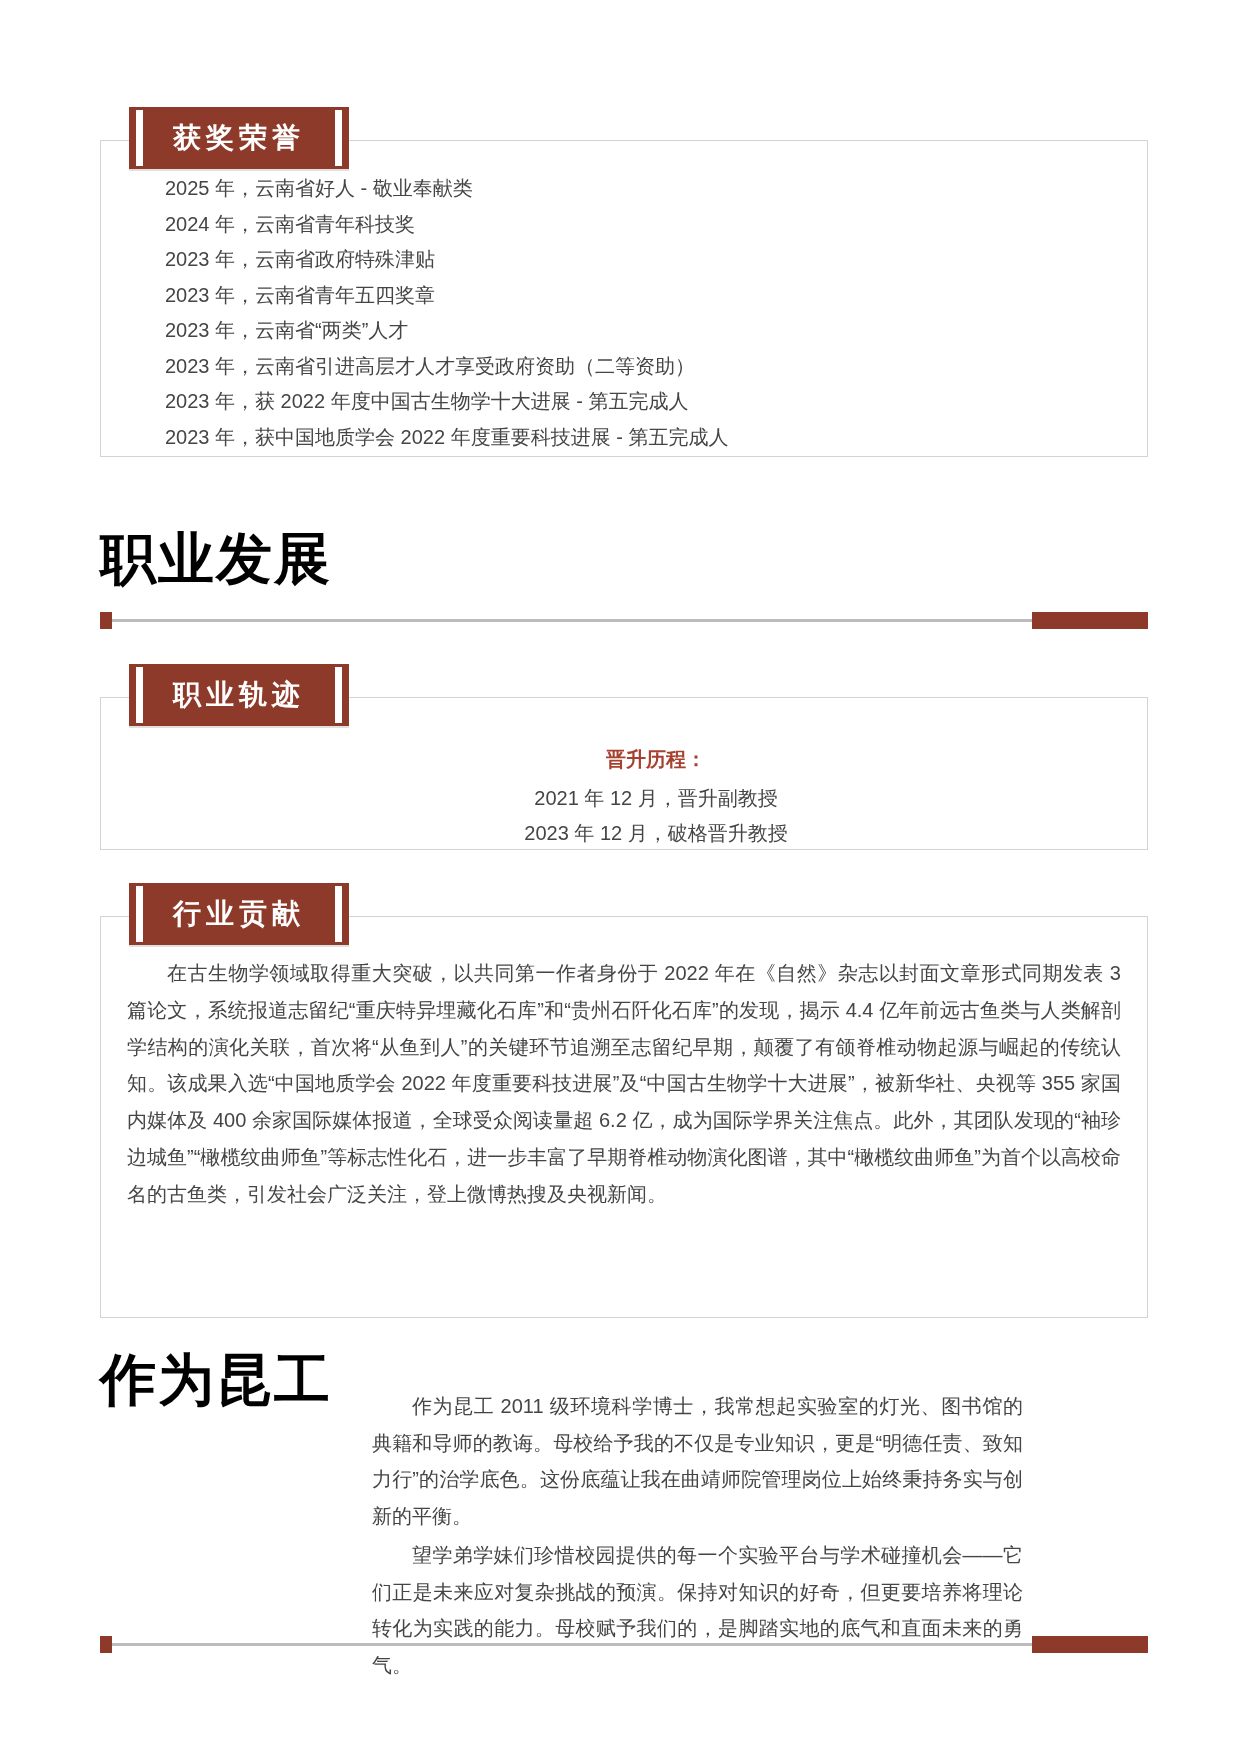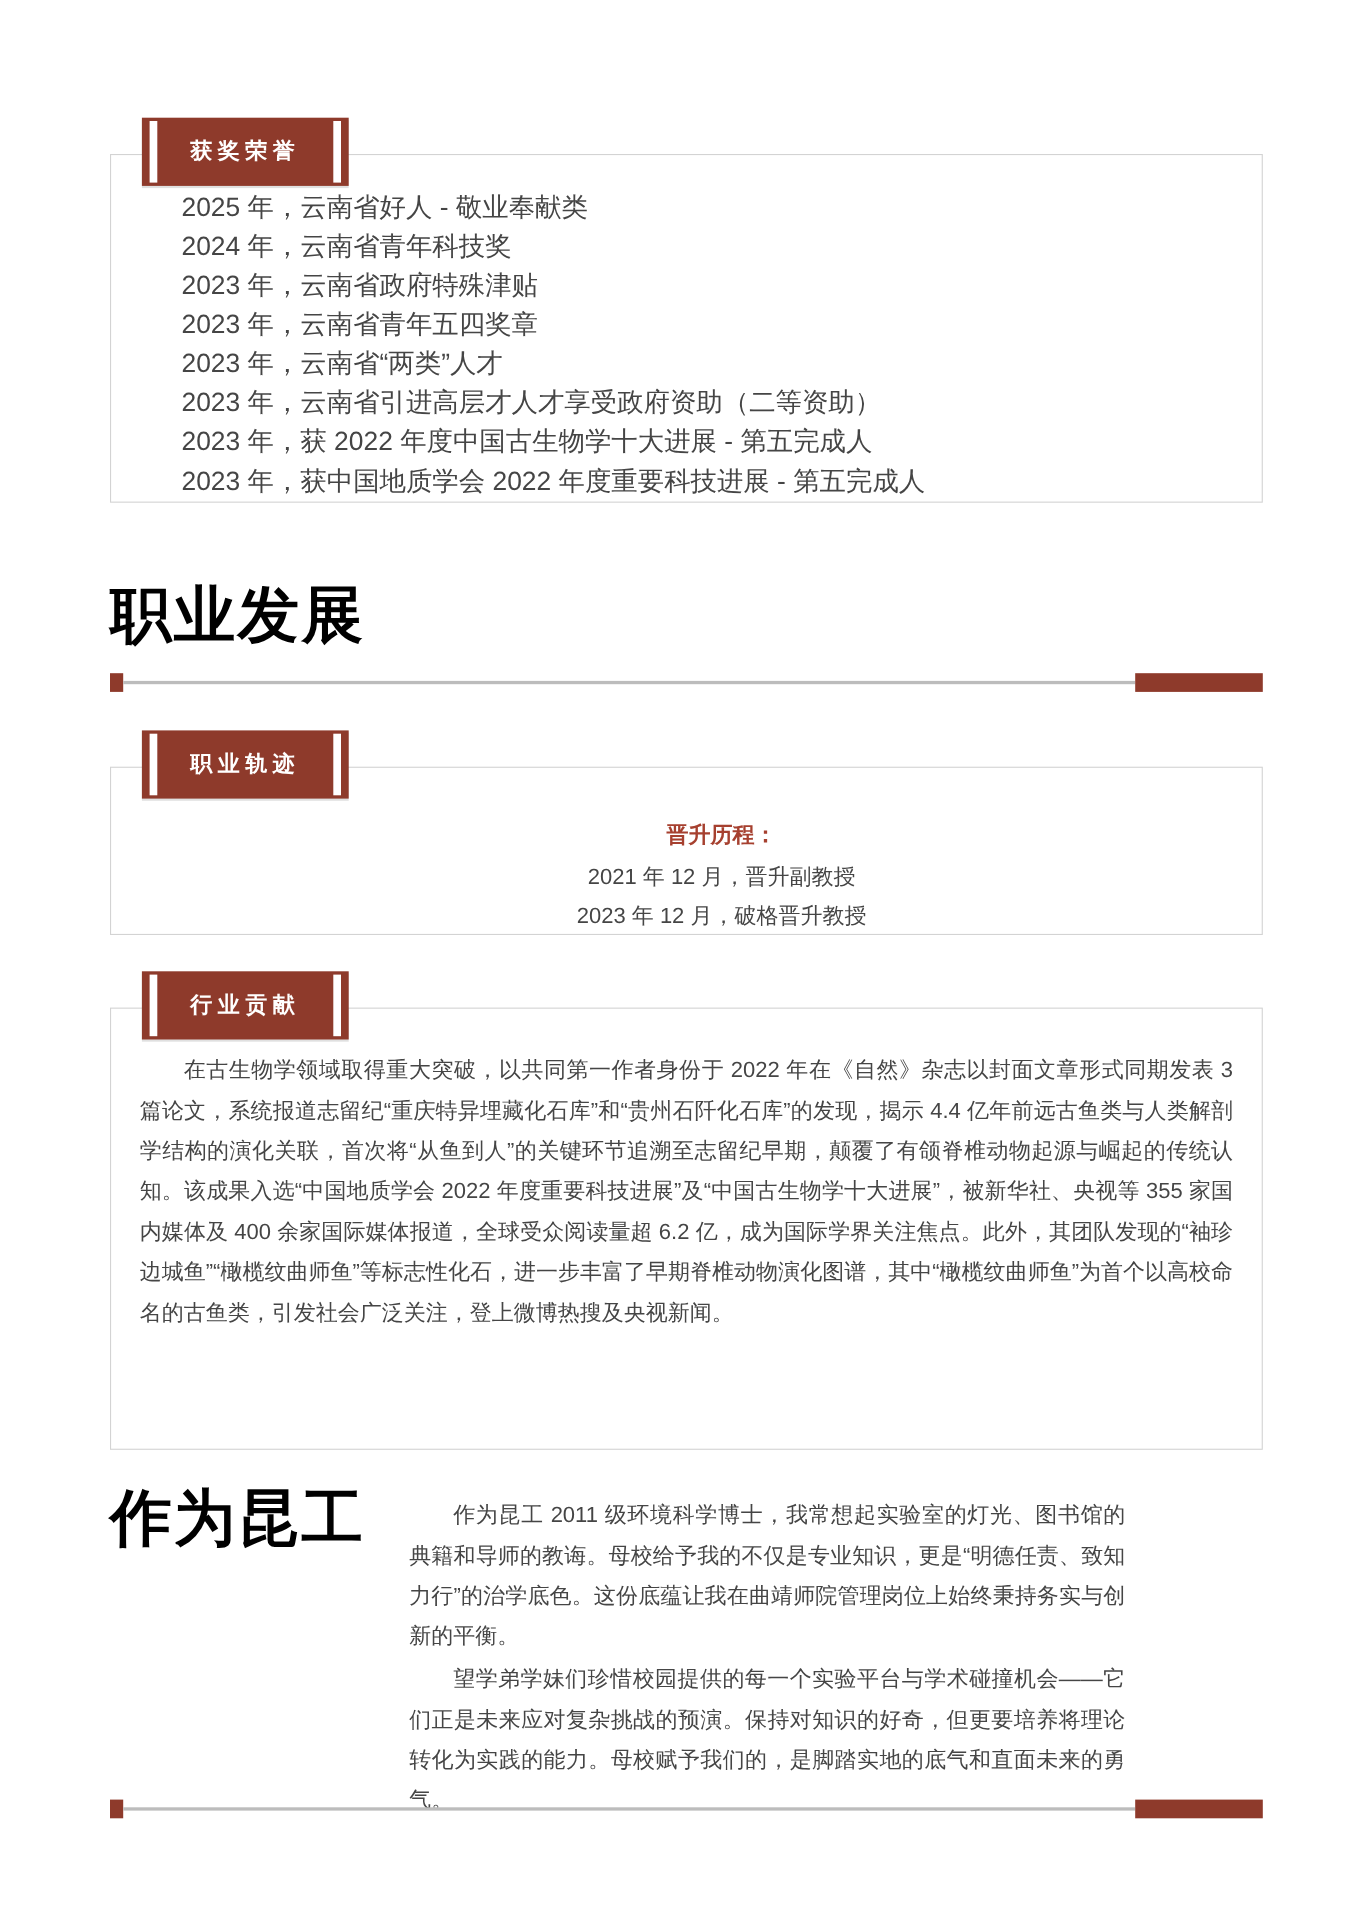--- a/index.html
+++ b/index.html
@@ -16,29 +16,29 @@
     border:1px solid #d3d3d3; background:#ffffff;
   }
   .box-awards  { top:140px; height:317px; }
   .box-track   { top:697px; height:153px; }
   .box-contrib { top:916px; height:402px; }
 
   
   .badge {
     position:absolute; top:-34px; left:28px; height:62px;
     background:#8e3a2b; color:#ffffff;
-    font-size:20px; font-weight:bold; letter-spacing:5px;
+    font-size:28px; font-weight:bold; letter-spacing:5px;
     line-height:62px; padding:0 44px; white-space:nowrap;
     box-shadow:0 2px 0 rgba(0,0,0,0.12);
   }
   .stripe { position:absolute; top:3px; bottom:3px; width:7px; background:#ffffff; }
   .stripe-l { left:7px; } .stripe-r { right:7px; }
 
   
-  .award-list { padding:30px 30px 0 64px; font-size:24px; line-height:35.5px; }
+  .award-list { padding:30px 30px 0 64px; font-size:20px; line-height:35.5px; }
   .track-content { padding:44px 0 0 64px; font-size:20px; line-height:35px;text-align:center; }
   .track-label { color:#a6402f; font-weight:bold; margin-bottom:4px; }
   .contrib-para {
     margin:38px 26px 0 26px; font-size:20px; line-height:36.8px;
     text-align:justify; text-indent:2em;
   }
 
   
   .big-heading {
     position:absolute; left:100px; color:#000000;
@@ -54,21 +54,21 @@
     display:flex; align-items:center;
   }
   .divider-career { top:611px; }
   .divider-bottom { top:1635px; }
   .divider .sq  { width:12px; height:17px; background:#8e3a2b; flex:0 0 auto; }
   .divider .ln  { flex:1 1 auto; height:3px; background:#bcbcbc; }
   .divider .bar { width:116px; height:17px; background:#8e3a2b; flex:0 0 auto; }
 
   
   .alumni-text {
-    position:absolute; left:372px; top:1360px; width:651px;
+    position:absolute; left:372px; top:1388px; width:651px;
     font-size:20px; line-height:36.5px; text-align:justify;
   }
   .alumni-text p { text-indent:2em; }
   .alumni-text p + p { margin-top:3px; }
 </style>
 </head>
 <body>
 
 <div>
 

